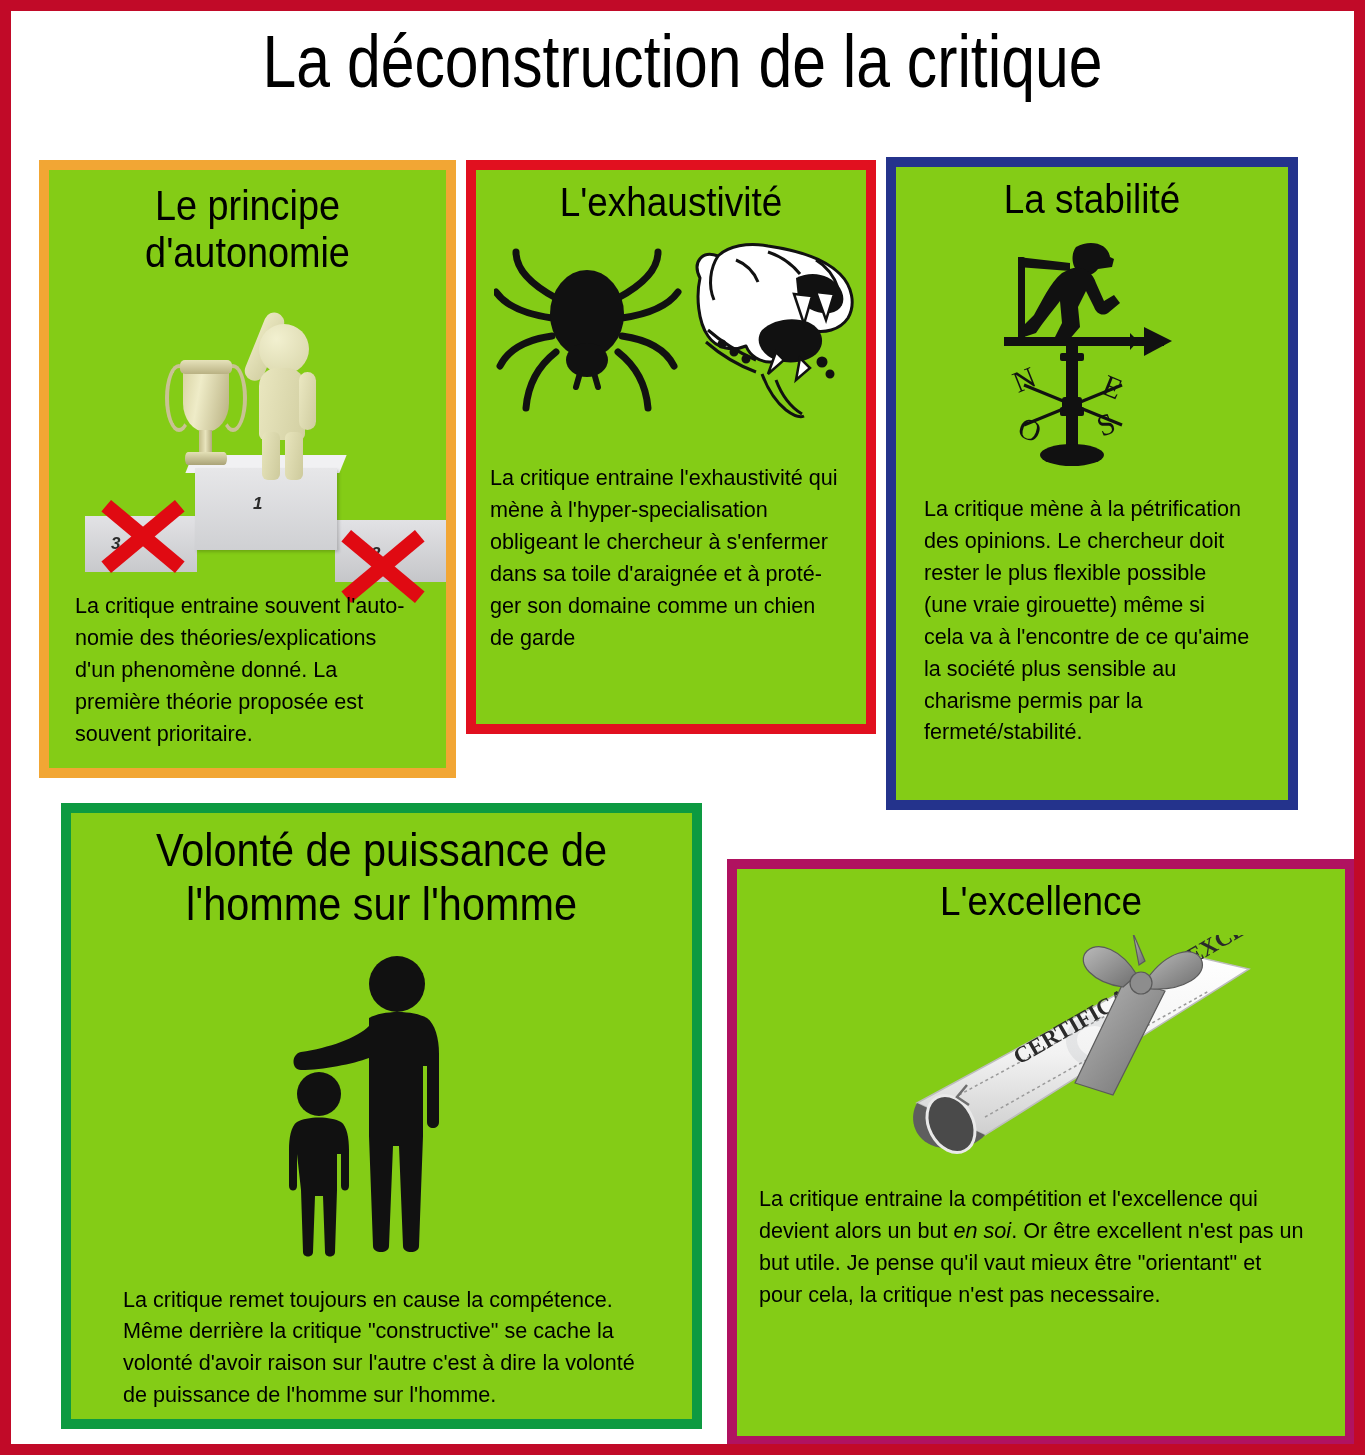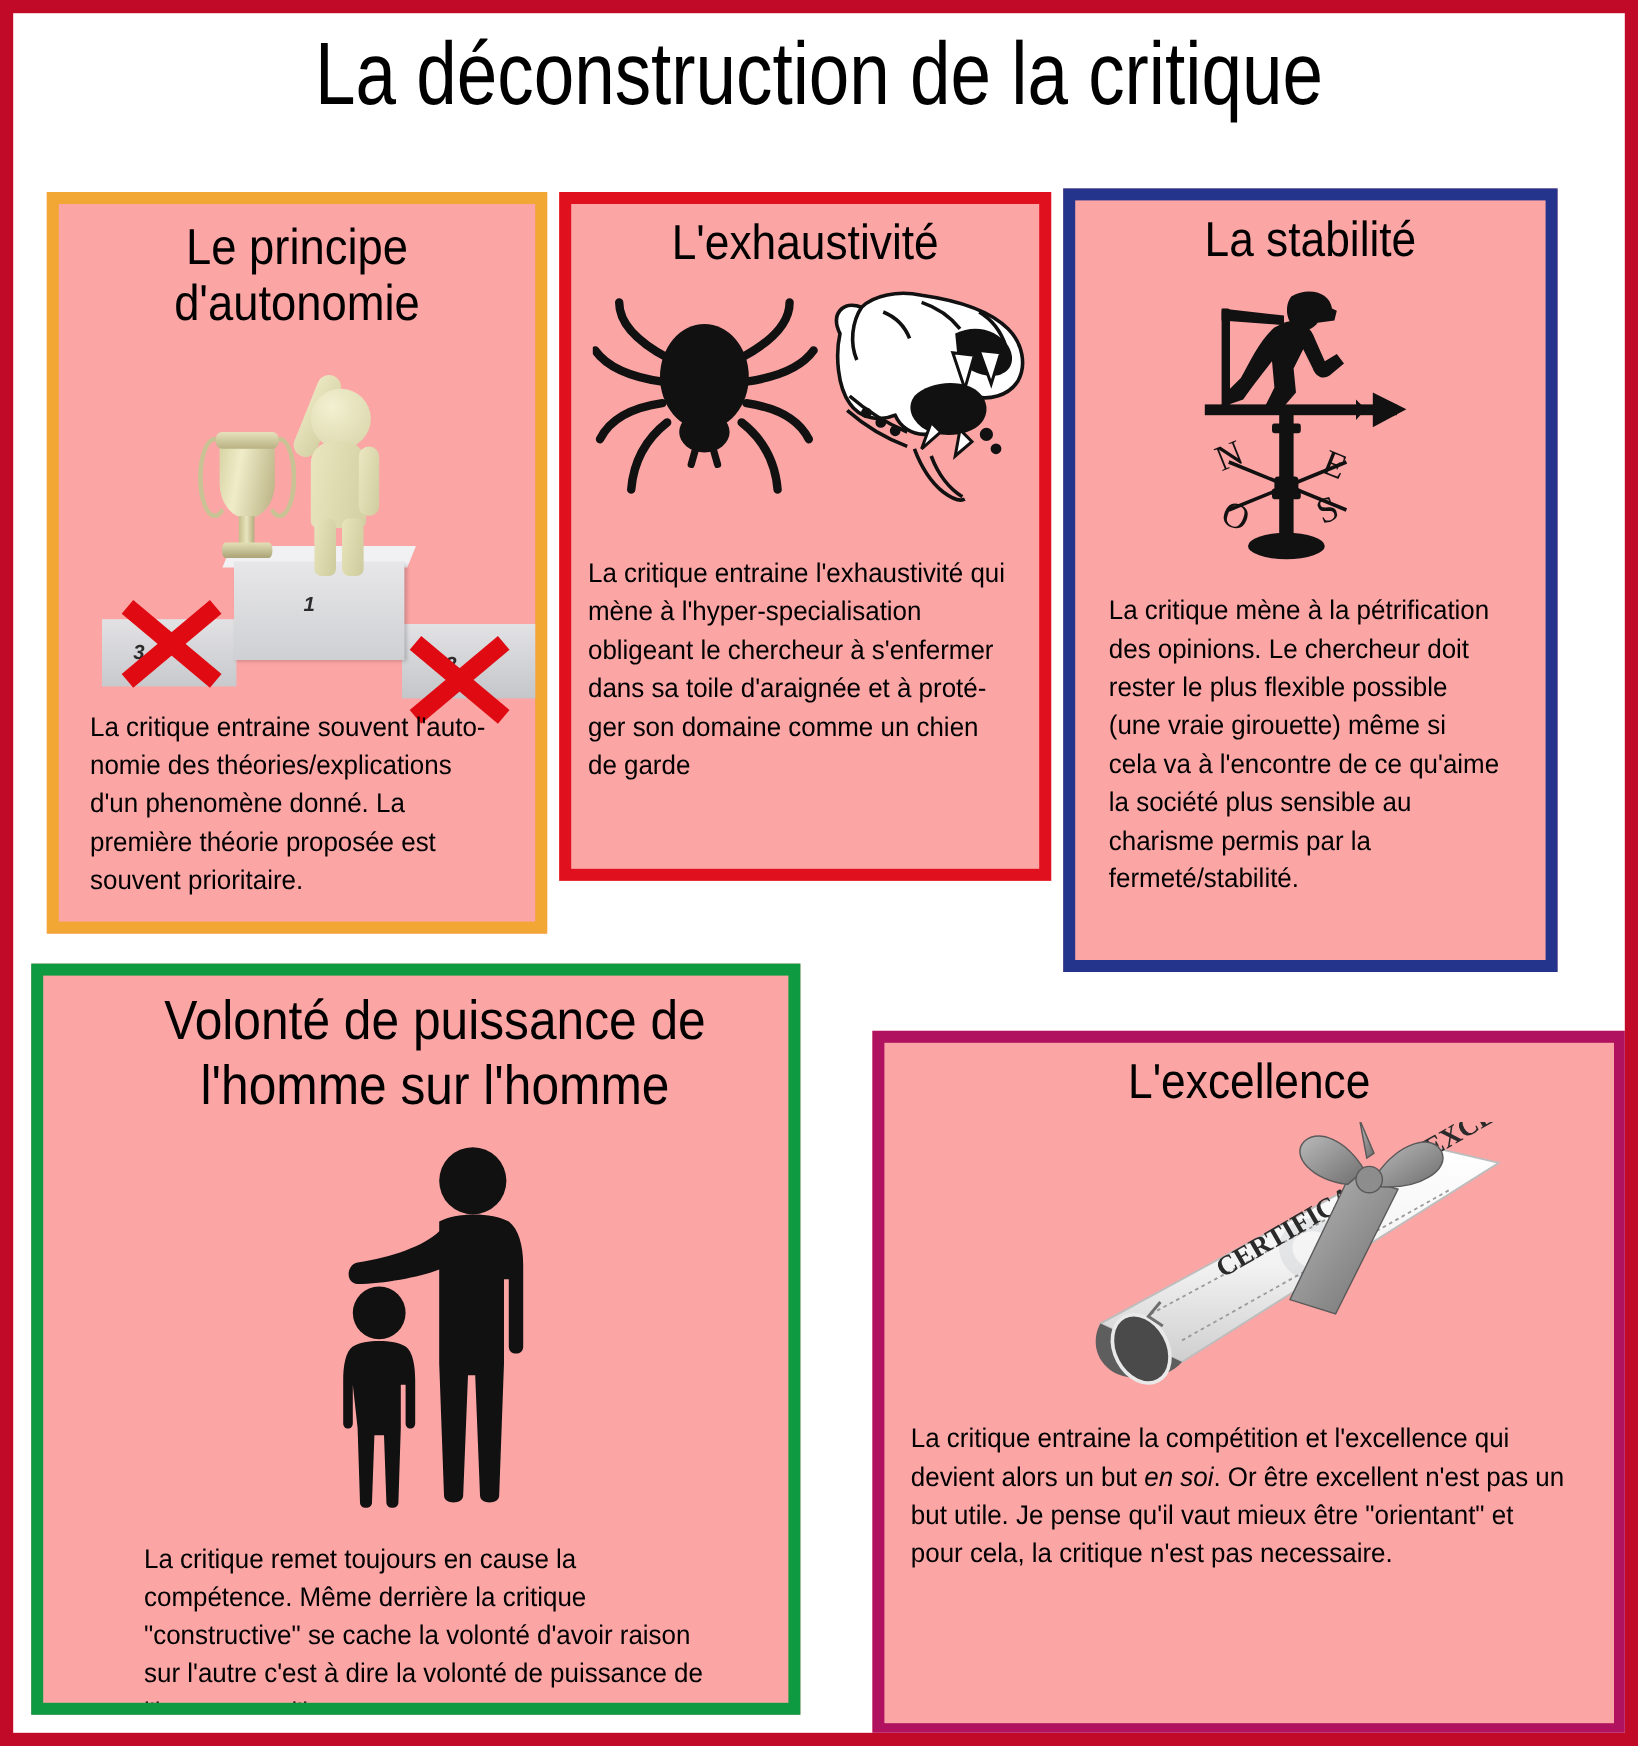--- a/index.html
+++ b/index.html
@@ -30,21 +30,21 @@
     color: #000000;
     font-family: "Liberation Sans", sans-serif;
     transform: scaleX(0.82);
     letter-spacing: 0px;
     font-weight: 400;
   }
 
   .panel {
     position: absolute;
     box-sizing: border-box;
-    background: #fca5a5;
+    background: #84cc16;
     overflow: hidden;
   }
   .panel-title {
     text-align: center;
     font-size: 41px;
     line-height: 1.12;
     color: #000;
     transform: scaleX(0.9);
     padding-top: 10px;
     font-weight: 400;
@@ -77,23 +77,22 @@
   #panel-exhaustivite .panel-body { margin: 10px 14px 0 14px; }
 
   #panel-stabilite {
     left: 875px; top: 146px; width: 412px; height: 653px;
     border: 10px solid #24338C;
   }
   #panel-stabilite .art { height: 262px; }
   #panel-stabilite .panel-body { margin: 8px 24px 0 28px; }
 
   #panel-volonte {
-    left: 15px; top: 792px; width: 641px; height: 626px;
+    left: 50px; top: 792px; width: 641px; height: 626px;
     border: 10px solid #0D9A41;
-    padding-left: 32px;
   }
   #panel-volonte .panel-title { font-size: 46px; line-height: 1.18; }
   #panel-volonte .art { height: 340px; }
   #panel-volonte .panel-body { margin: 12px 30px 0 52px; }
 
   #panel-excellence {
     left: 716px; top: 848px; width: 628px; height: 587px;
     border: 10px solid #B01260;
   }
   #panel-excellence .art { height: 248px; }

